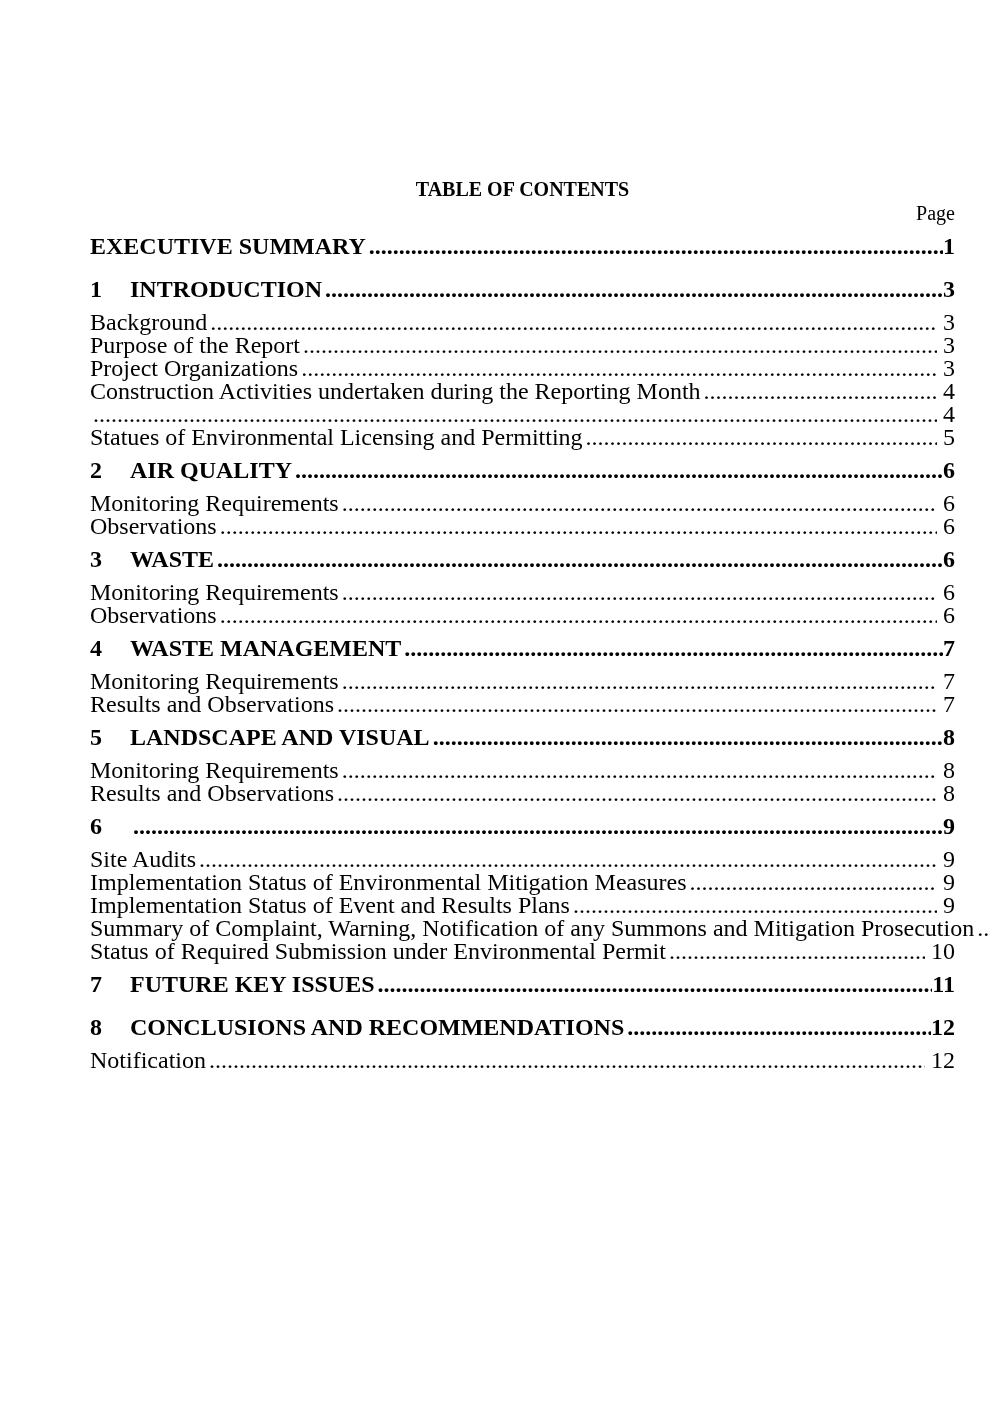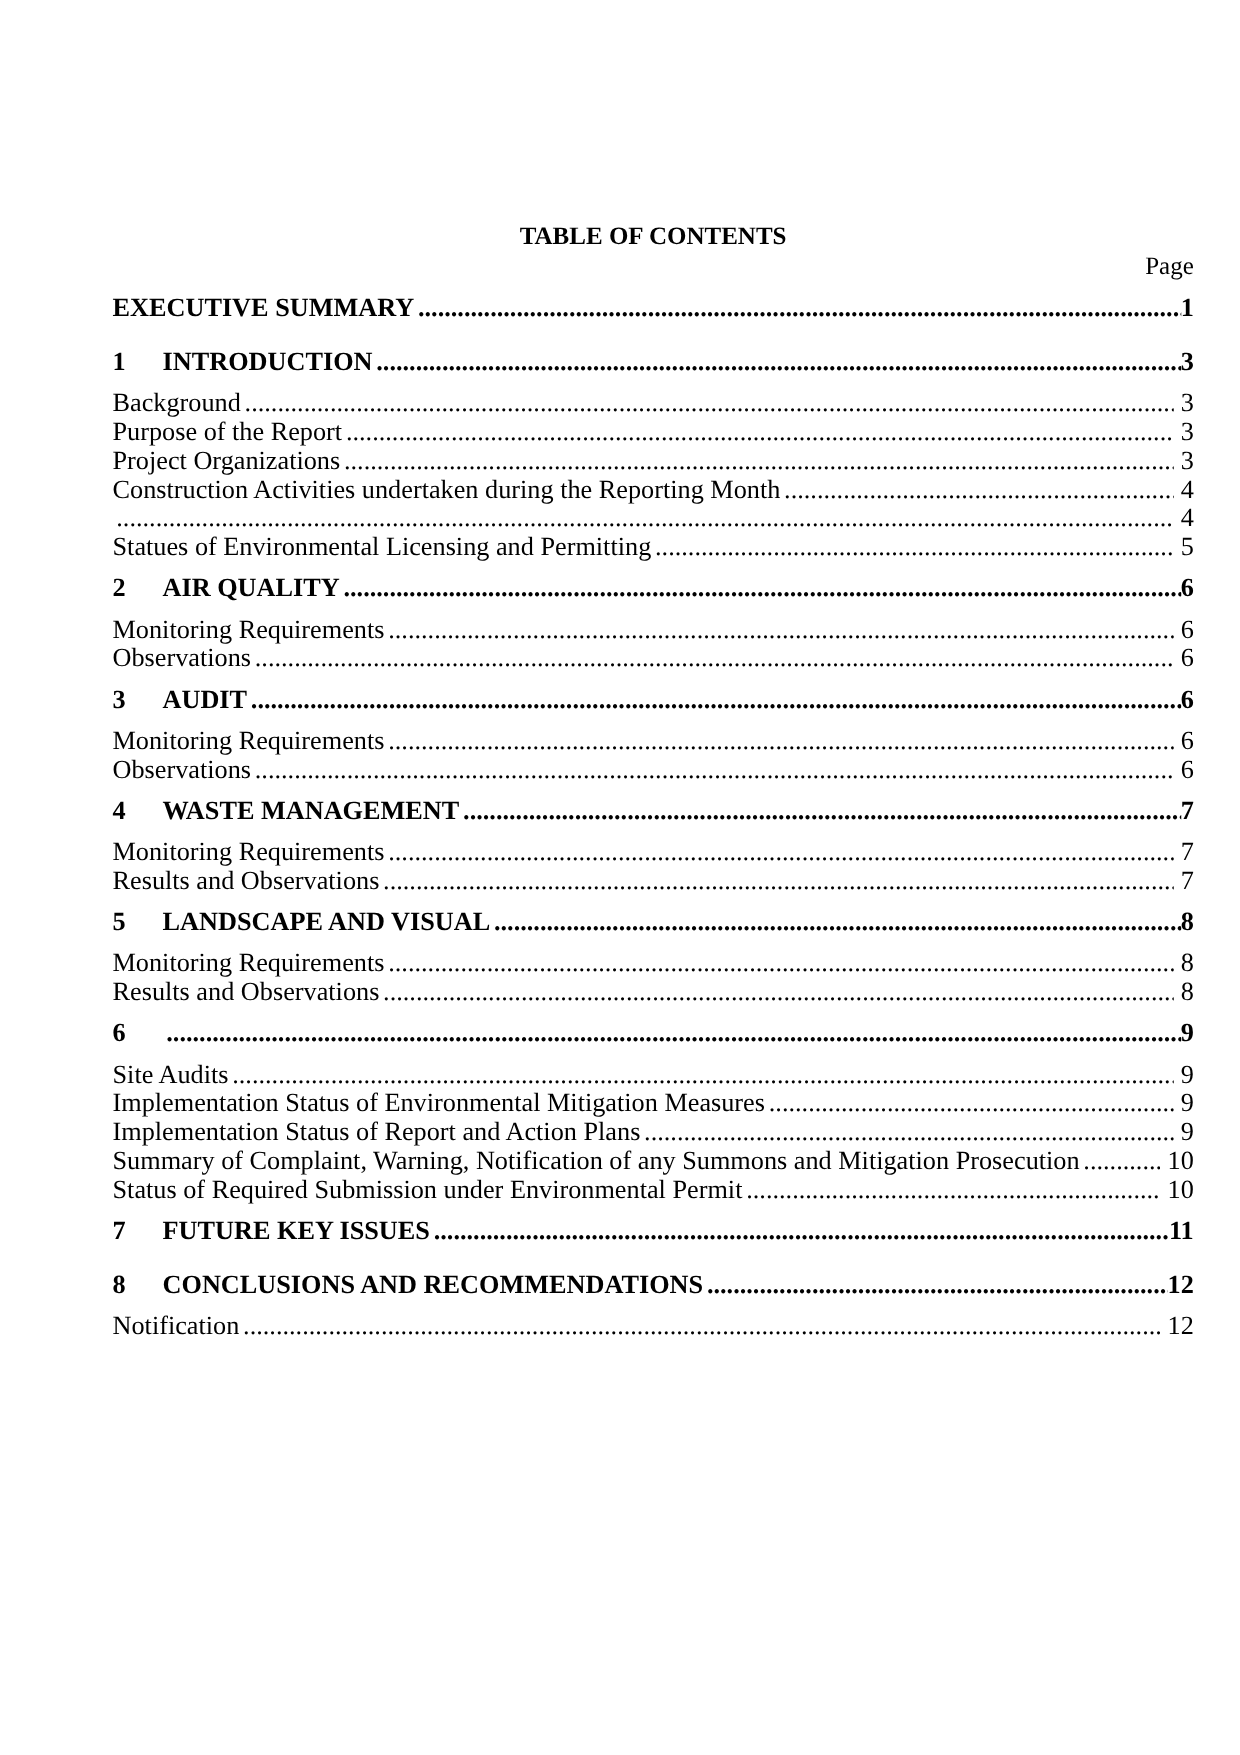--- a/index.html
+++ b/index.html
@@ -34,21 +34,21 @@
     font-size: 20px;
     line-height: 23px;
     margin-top: 1px;
   }
   .toc-list {
     width: 100%;
   }
   .toc-row {
     display: flex;
     align-items: flex-start;
-    font-size: 21px;
+    font-size: 24px;
     line-height: 23px;
   }
   .toc-heading {
     font-weight: bold;
     padding-top: 10px;
     padding-bottom: 10px;
   }
   .toc-num {
     flex: 0 0 40px;
   }
@@ -133,21 +133,21 @@
         <span class="toc-dots"></span>
         <span class="toc-pg">6</span>
       </div>
       <div class="toc-row toc-sub">
         <span class="toc-label">Observations</span>
         <span class="toc-dots"></span>
         <span class="toc-pg">6</span>
       </div>
       <div class="toc-row toc-heading">
         <span class="toc-num">3</span>
-        <span class="toc-label">AUDIT</span>
+        <span class="toc-label">WASTE</span>
         <span class="toc-dots"></span>
         <span class="toc-pg">6</span>
       </div>
       <div class="toc-row toc-sub">
         <span class="toc-label">Monitoring Requirements</span>
         <span class="toc-dots"></span>
         <span class="toc-pg">6</span>
       </div>
       <div class="toc-row toc-sub">
         <span class="toc-label">Observations</span>
@@ -195,21 +195,21 @@
         <span class="toc-label">Site Audits</span>
         <span class="toc-dots"></span>
         <span class="toc-pg">9</span>
       </div>
       <div class="toc-row toc-sub">
         <span class="toc-label">Implementation Status of Environmental Mitigation Measures</span>
         <span class="toc-dots"></span>
         <span class="toc-pg">9</span>
       </div>
       <div class="toc-row toc-sub">
-        <span class="toc-label">Implementation Status of Report and Action Plans</span>
+        <span class="toc-label">Implementation Status of Event and Results Plans</span>
         <span class="toc-dots"></span>
         <span class="toc-pg">9</span>
       </div>
       <div class="toc-row toc-sub">
         <span class="toc-label">Summary of Complaint, Warning, Notification of any Summons and Mitigation Prosecution</span>
         <span class="toc-dots"></span>
         <span class="toc-pg">10</span>
       </div>
       <div class="toc-row toc-sub">
         <span class="toc-label">Status of Required Submission under Environmental Permit</span>

